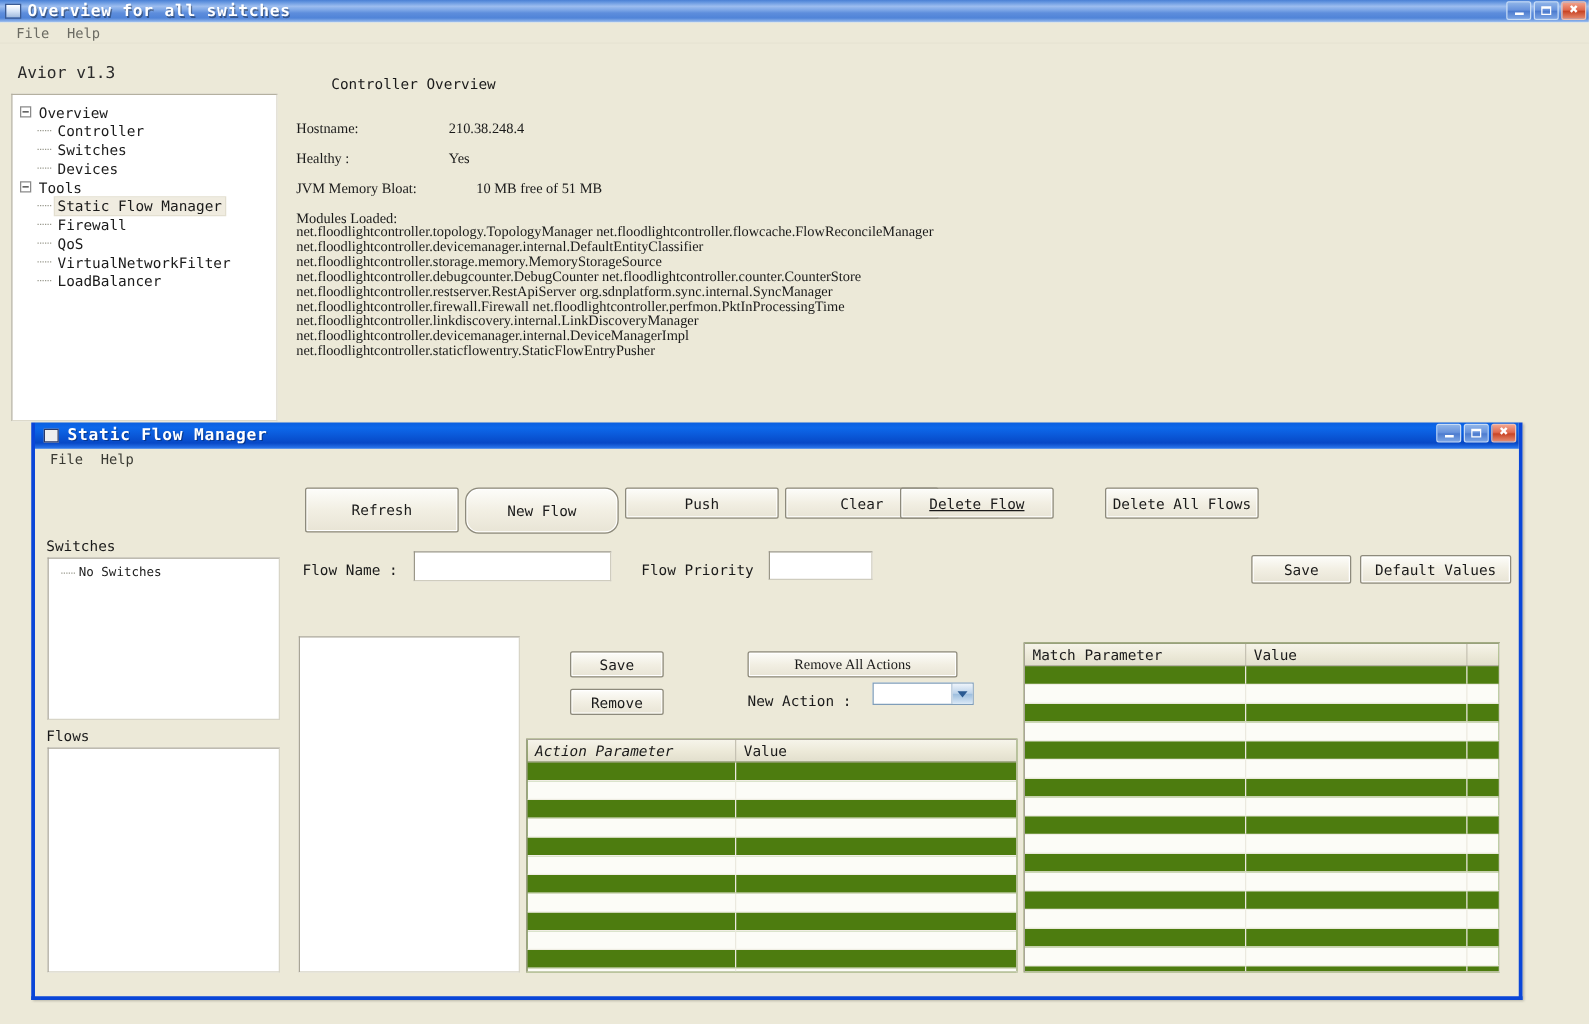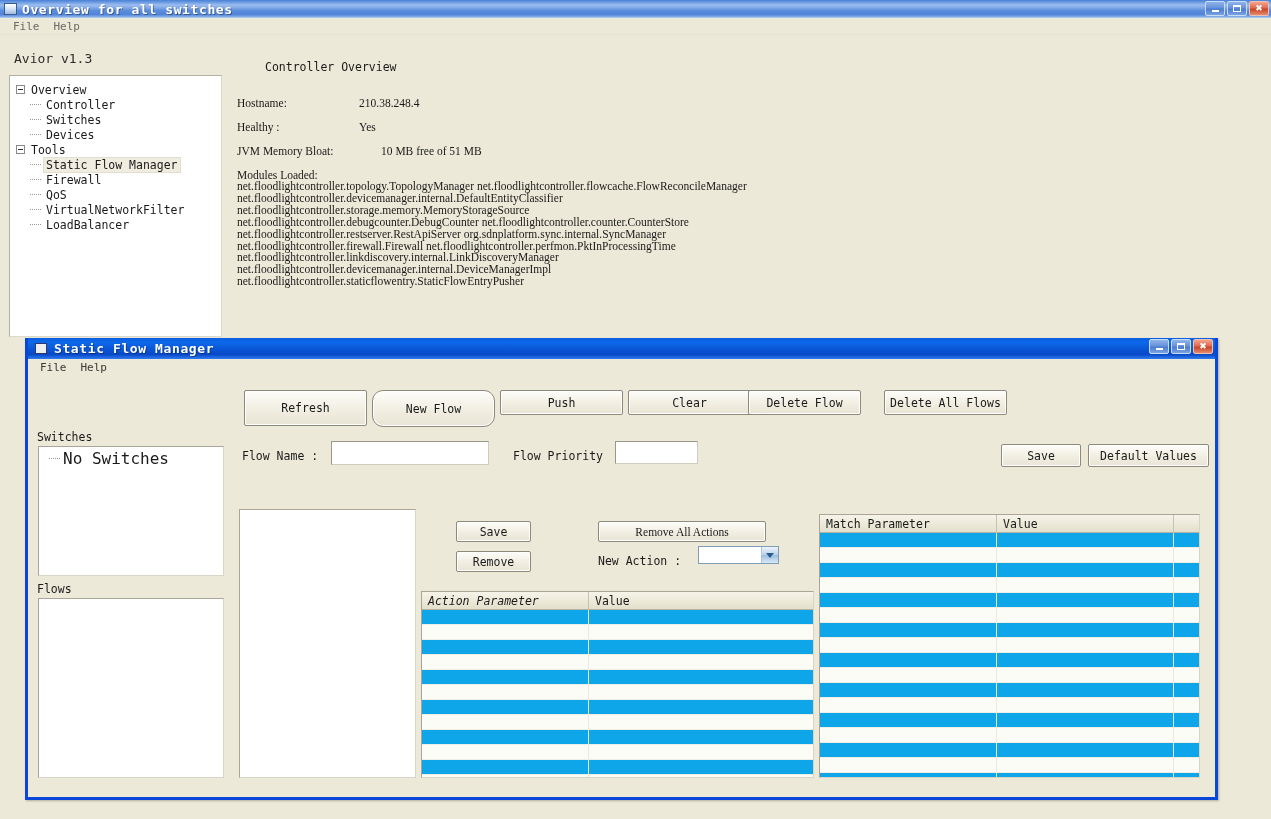--- a/index.html
+++ b/index.html
@@ -141,21 +141,21 @@
     position: absolute; font-size: 11.5px; color: #1a1a1a;
   }
   .listbox {
     position: absolute; background: #fff;
     border: 1px solid #a9a597;
     border-right-color: #d8d5c7; border-bottom-color: #d8d5c7;
     overflow: hidden;
   }
   .lb-item {
     display: flex; align-items: center; height: 15px;
-    font-size: 16px; color: #1a1a1a; padding-left: 10px; margin-top: 4px;
+    font-size: 10px; color: #1a1a1a; padding-left: 10px; margin-top: 4px;
   }
   .lb-item .stub {
     width: 11px; border-top: 1px dotted #9a9a8e; margin-right: 3px;
   }
 
   
   .btn {
     background: linear-gradient(to bottom,#fdfdfa 0%,#f2efe3 50%,#e8e4d5 100%);
     border: 1px solid #8d8a7c;
     border-radius: 2px;
@@ -189,21 +189,21 @@
     display: flex; align-items: center; justify-content: center;
   }
   .combo .arrow::after {
     content: ""; width: 0; height: 0;
     border-left: 4px solid transparent; border-right: 4px solid transparent;
     border-top: 5px solid #2a5a92;
   }
 
   
   .tablebox {
-    position: absolute; background: #0ea5e9;
+    position: absolute; background: #4d7c0f;
     border: 1px solid #a9a597;
     border-right-color: #d8d5c7; border-bottom-color: #d8d5c7;
     overflow: hidden;
   }
   .thead { display: flex; height: 18px;
     background: linear-gradient(to bottom,#f6f4ea 0%,#ece9d8 55%,#e2dfcd 100%);
     border-bottom: 1px solid #b6b2a3;
   }
   .th {
     font-size: 11.5px; color: #1a1a1a;
@@ -364,21 +364,21 @@
     </div>
 
     <div class="panel-label" style="left:9px; top:206px;">Flows</div>
     <div class="listbox" style="left:10px; top:222px; width:186px; height:180px;"></div>
 
     <div id="toolbar-buttons">
         <div class="btn" style="position: absolute; left: 216px; top: 14px; width: 123px; height: 36px;">Refresh</div>
         <div class="btn" style="position: absolute; left: 344px; top: 14px; width: 123px; height: 37px; border-radius: 11px;">New Flow</div>
         <div class="btn" style="position: absolute; left: 472px; top: 14px; width: 123px; height: 25px;">Push</div>
         <div class="btn" style="position: absolute; left: 600px; top: 14px; width: 123px; height: 25px;">Clear</div>
-        <div class="btn" style="position: absolute; left: 720px; top: 14px; width: 113px; height: 25px;">Delete Flow</div>
+        <div class="btn" style="position: absolute; left: 692px; top: 14px; width: 123px; height: 25px; text-decoration: underline;">Delete Flow</div>
         <div class="btn" style="position: absolute; left: 856px; top: 14px; width: 123px; height: 25px;">Delete All Flows</div>
       </div>
 
     <div class="field-label" style="left:214px; top:73px;">Flow Name :</div>
     <input class="textinput" style="left: 303px; top: 65px; width: 158px; height: 24px;" value="">
 
     <div class="field-label" style="left:485px; top:73px;">Flow Priority</div>
     <input class="textinput" style="left: 587px; top: 65px; width: 83px; height: 23px;" value="">
 
     <div class="btn" style="position:absolute; left:973px; top:68px; width:80px; height:23px;">Save</div>

